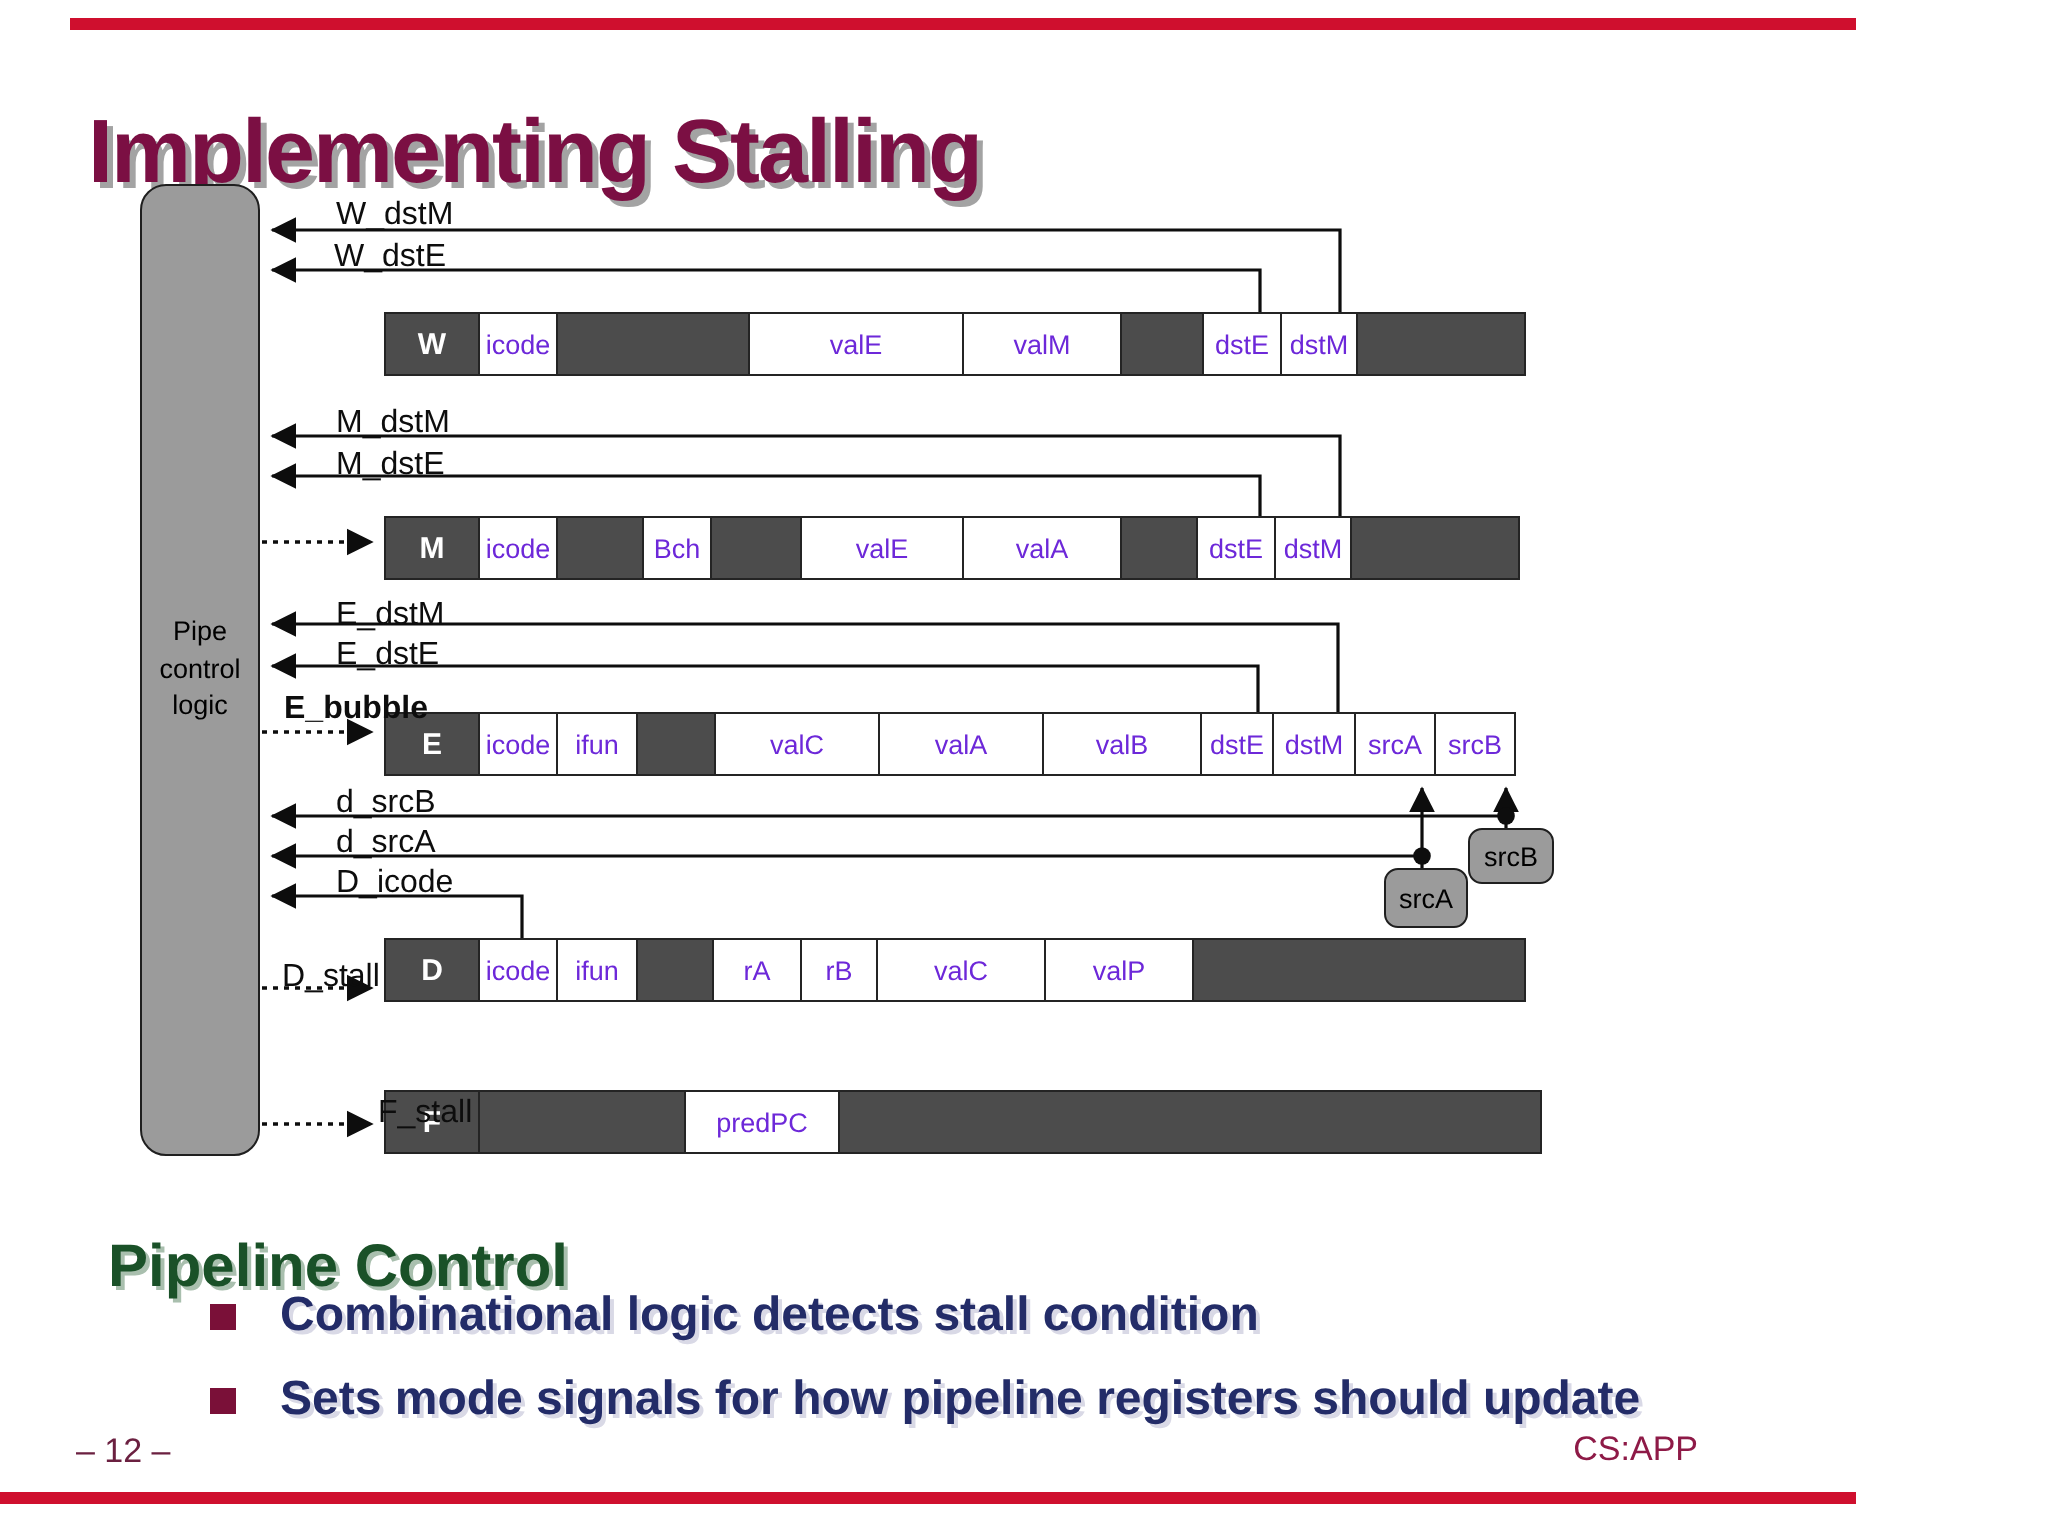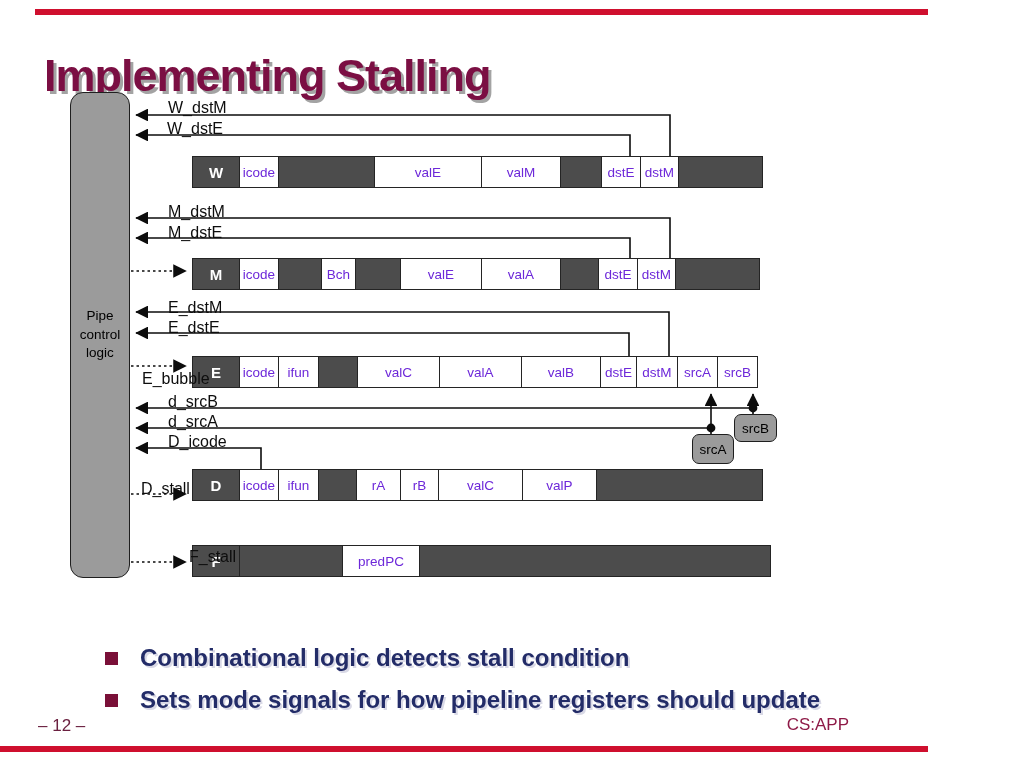--- a/index.html
+++ b/index.html
@@ -142,33 +142,34 @@
           <div class="cell gap" style="width: 352px;"></div>
         </div>
       </div>
     <div id="signal-labels">
         <div class="signal-label" style="left: 168px; top: 99px;">W_dstM</div>
         <div class="signal-label" style="left: 167px; top: 120px; text-align: right;">W_dstE</div>
         <div class="signal-label" style="left: 168px; top: 203px;">M_dstM</div>
         <div class="signal-label" style="left: 168px; top: 224px;">M_dstE</div>
         <div class="signal-label" style="left: 168px; top: 299px;">E_dstM</div>
         <div class="signal-label" style="left: 168px; top: 319px;">E_dstE</div>
-        <div class="signal-label" style="left: 142px; top: 370px;">E_bubble</div>
+        <div class="signal-label" style="left: 142px; top: 346px; font-weight: bold;">E_bubble</div>
         <div class="signal-label" style="left: 168px; top: 393px;">d_srcB</div>
         <div class="signal-label" style="left: 168px; top: 413px;">d_srcA</div>
         <div class="signal-label" style="left: 168px; top: 433px;">D_icode</div>
         <div class="signal-label" style="left: 141px; top: 480px;">D_stall</div>
         <div class="signal-label" style="left: 141px; top: 548px; padding-left: 48px;">F_stall</div>
       </div>
     <div id="src-boxes">
         <div class="src-box" style="left: 692px; top: 434px; width: 42px; height: 30px;">srcA</div>
         <div class="src-box" style="left: 734px; top: 414px; width: 43px; height: 28px;">srcB</div>
       </div>
   </div>
 
+  <h2 class="section-heading">Pipeline Control</h2>
 
   <div class="bullet" style="top:686px;">
     <span class="sq"></span>
     <span class="btxt">Sets mode signals for how pipeline registers should update</span>
   </div>
   <div class="bullet" style="top:644px;">
     <span class="sq"></span>
     <span class="btxt">Combinational logic detects stall condition</span>
   </div>
 

